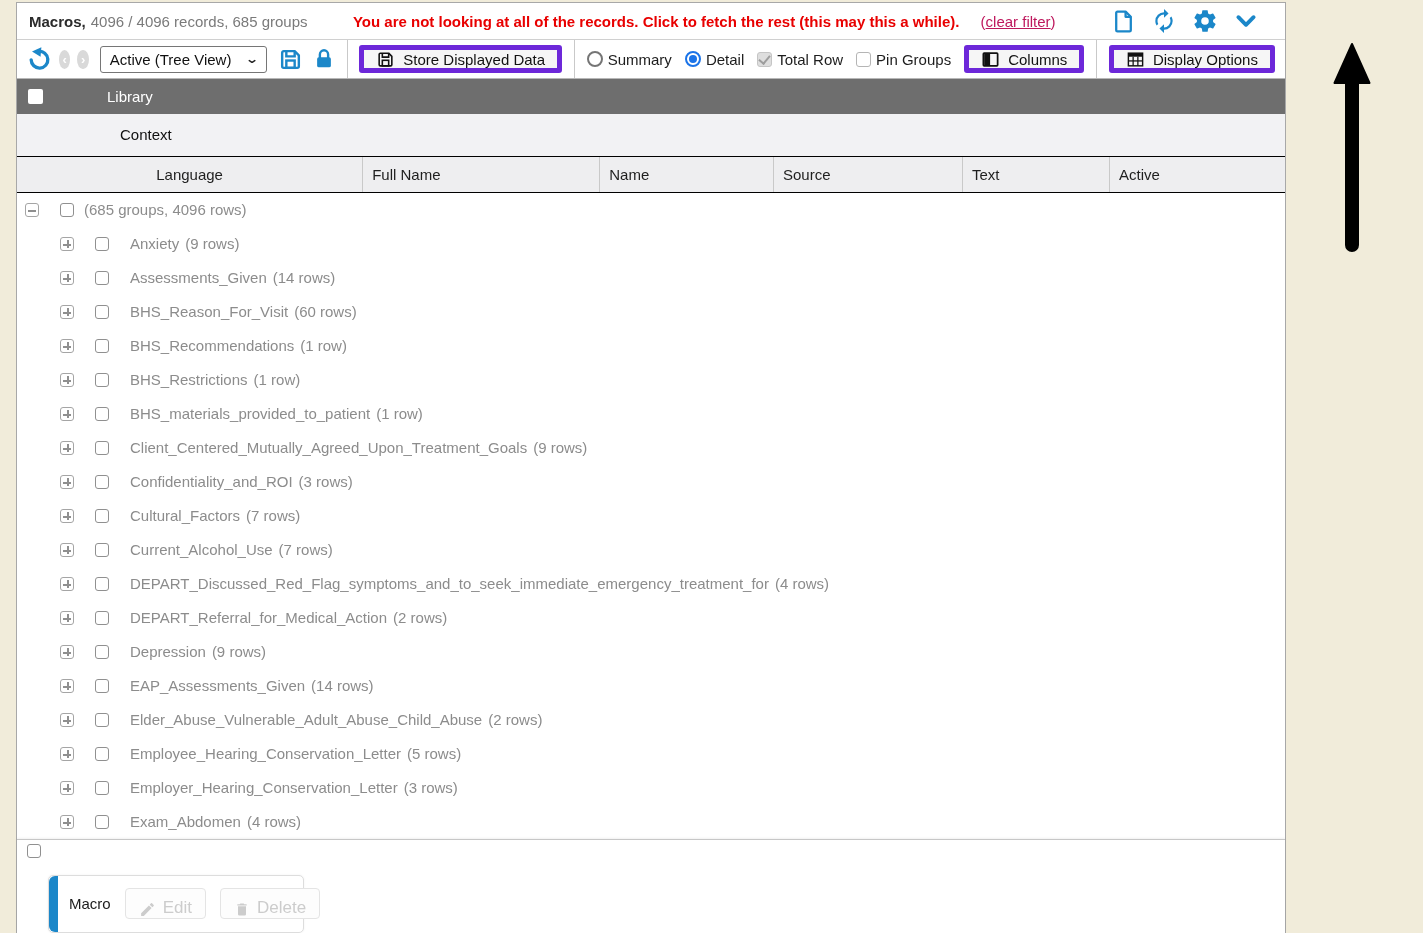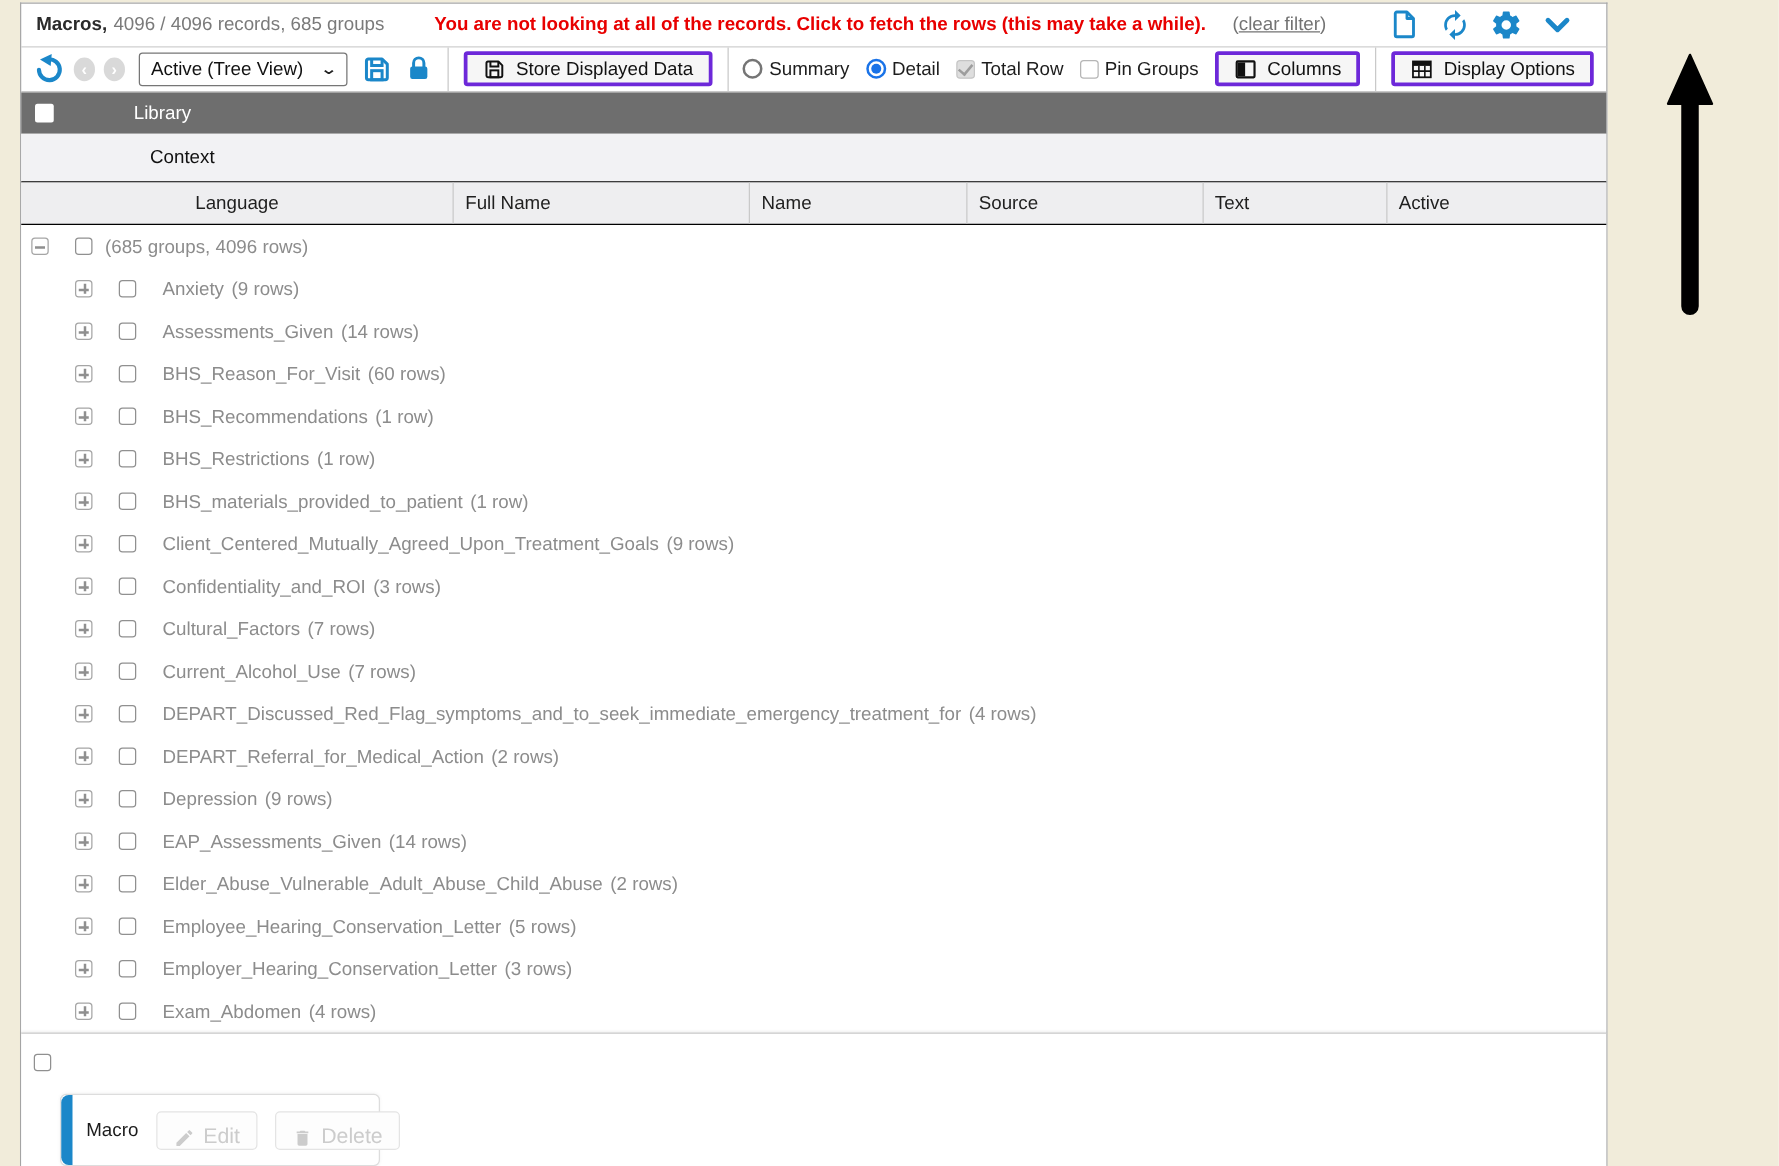--- a/index.html
+++ b/index.html
@@ -21,37 +21,37 @@
     position:absolute;left:16px;top:2px;width:1270px;bottom:0;
     background:#fff;border:1px solid #a8a8a8;border-bottom:none;
     display:flex;flex-direction:column;
   }
   
   .title-bar{height:38px;display:flex;align-items:center;border-bottom:1px solid #d0d0d0;padding:0 12px;}
   .title-main{font-weight:bold;color:#2b2b2b;white-space:nowrap;}
   .title-sub{color:#7a7a7a;margin-left:5px;white-space:nowrap;}
   .warning-wrap{flex:1;text-align:center;white-space:nowrap;overflow:hidden;}
   .warning-text{color:var(--warning);font-weight:bold;cursor:pointer;}
-  .clear-filter{color:#737373;margin-left:17px;}
+  .clear-filter{color:#be185d;margin-left:17px;}
   .clear-filter .lnk{text-decoration:underline;cursor:pointer;}
   .title-icons{display:flex;align-items:center;gap:15px;margin-left:10px;margin-right:14px;}
   .title-icons svg{display:block;cursor:pointer;}
   .accent-fill{fill:var(--accent);}
   .accent-stroke{stroke:var(--accent);fill:none;}
   
   .toolbar{height:39px;display:flex;align-items:center;border-bottom:1px solid #b7b7b7;padding:0 10px;}
   .tb-divider{width:1px;align-self:stretch;background:#c9c9c9;margin:0 12px;}
   .icon-btn{display:flex;align-items:center;justify-content:center;cursor:pointer;background:none;border:none;padding:0;}
   .nav-circle{width:19px;height:19px;border-radius:50%;background:#d9d9d9;color:#fff;
     display:flex;align-items:center;justify-content:center;font-weight:bold;font-size:13px;margin-left:7px;cursor:default;}
   .view-select{display:flex;align-items:center;justify-content:space-between;gap:10px;
     border:1px solid #767676;border-radius:3px;height:27px;padding:0 9px;margin:0 11px;min-width:167px;
     background:#fff;cursor:pointer;color:#111;}
   .view-select .chev{font-size:12px;font-weight:bold;color:#222;transform:scaleX(1.4);}
-  .tb-btn{display:flex;align-items:center;gap:8px;border:3px solid #6d28d9;border-radius:3px;
+  .tb-btn{display:flex;align-items:center;gap:8px;border:5px solid #6d28d9;border-radius:3px;
     background:#f6f6f6;height:28px;padding:0 12px;color:#111;font-size:15px;cursor:pointer;white-space:nowrap;}
   .ctl{display:flex;align-items:center;gap:5px;margin-right:13px;cursor:pointer;white-space:nowrap;color:#1d1d1d;}
   .radio{width:16px;height:16px;border:2px solid #757575;border-radius:50%;background:#fff;position:relative;flex:0 0 auto;}
   .radio.checked{border-color:var(--radio-blue);}
   .radio.checked::after{content:"";position:absolute;inset:2px;border-radius:50%;background:var(--radio-blue);}
   .checkbox{width:15px;height:15px;border:1.5px solid #b5b5b5;border-radius:3px;background:#fff;position:relative;flex:0 0 auto;}
   .checkbox.checked-disabled{background:#dedede;border-color:#c5c5c5;}
   .checkbox.checked-disabled::after{content:"";position:absolute;left:3px;top:0px;width:5px;height:9px;
     border:solid #9d9d9d;border-width:0 2px 2px 0;transform:rotate(40deg);}
   
@@ -79,42 +79,42 @@
   .row-cb{width:14px;height:14px;border:1.6px solid #909090;border-radius:3px;background:#fff;cursor:pointer;flex:0 0 auto;}
   .tree-row.root .expander{margin-left:8px;}
   .tree-row.root .row-cb{margin-left:21px;}
   .tree-row.root .lbl{margin-left:10px;}
   .tree-row.child .expander{margin-left:43px;}
   .tree-row.child .row-cb{margin-left:21px;}
   .tree-row.child .lbl{margin-left:21px;}
   .lbl{white-space:nowrap;}
   .lbl .cnt{margin-left:6px;}
   
-  .footer{flex:1;border-top:1px solid #c7c7c7;box-shadow:0 -1px 2px rgba(0,0,0,0.06);background:#fff;padding-top:16px;}
+  .footer{flex:1;border-top:1px solid #c7c7c7;box-shadow:0 -1px 2px rgba(0,0,0,0.06);background:#fff;padding-top:4px;}
   .footer .row-cb{margin-left:10px;}
   .macro-panel{margin:14px 0 0 31px;width:256px;height:58px;background:#fff;border:1px solid #ddd;border-radius:5px;
     display:flex;align-items:center;position:relative;padding-left:20px;gap:14px;
     box-shadow:0 0 3px rgba(0,0,0,0.05);}
   .macro-accent{position:absolute;left:0;top:0;bottom:0;width:9px;background:var(--accent);border-radius:6px 0 0 6px;}
   .macro-label{color:#1c1c1c;}
   .dis-btn{display:flex;align-items:flex-end;gap:7px;border:1px solid #e4e4e4;border-radius:4px;background:#fdfdfd;
     height:31px;padding:0 13px;color:#ccc;font-size:17px;cursor:default;}
   
   .anno-arrow{position:absolute;left:1324px;top:42px;pointer-events:none;}
 </style>
 </head>
 <body>
 
 <div class="app">
 
   <div class="title-bar">
     <span class="title-main">Macros,</span>
     <span class="title-sub">4096 / 4096 records, 685 groups</span>
     <span class="warning-wrap">
-      <span class="warning-text">You are not looking at all of the records. Click to fetch the rows (this may take a while).</span>
+      <span class="warning-text">You are not looking at all of the records. Click to fetch the rest (this may this a while).</span>
       <span class="clear-filter"><span>(</span><span class="lnk">clear filter</span><span>)</span></span>
     </span>
     <span class="title-icons">
       <svg width="25" height="25" viewBox="0 0 24 24">
         <path class="accent-stroke" stroke-width="2.2" stroke-linejoin="round" d="M14 2.5H6.2A1.2 1.2 0 0 0 5 3.7v16.6a1.2 1.2 0 0 0 1.2 1.2h11.6a1.2 1.2 0 0 0 1.2-1.2V7.5z"></path>
         <path class="accent-stroke" stroke-width="2.2" stroke-linejoin="round" d="M14 2.5v5h5"></path>
       </svg>
       <svg width="26" height="26" viewBox="0 0 24 24">
         <path class="accent-fill" d="M12 6v3l4.2-4L12 1v3a8 8 0 0 0-8 8c0 1.57.46 3.03 1.24 4.26l1.46-1.46A5.9 5.9 0 0 1 6 12a6 6 0 0 1 6-6zm6.76 1.74L17.3 9.2c.44.84.7 1.79.7 2.8a6 6 0 0 1-6 6v-3l-4.2 4 4.2 4v-3a8 8 0 0 0 8-8c0-1.57-.46-3.03-1.24-4.26z"></path>
       </svg>

